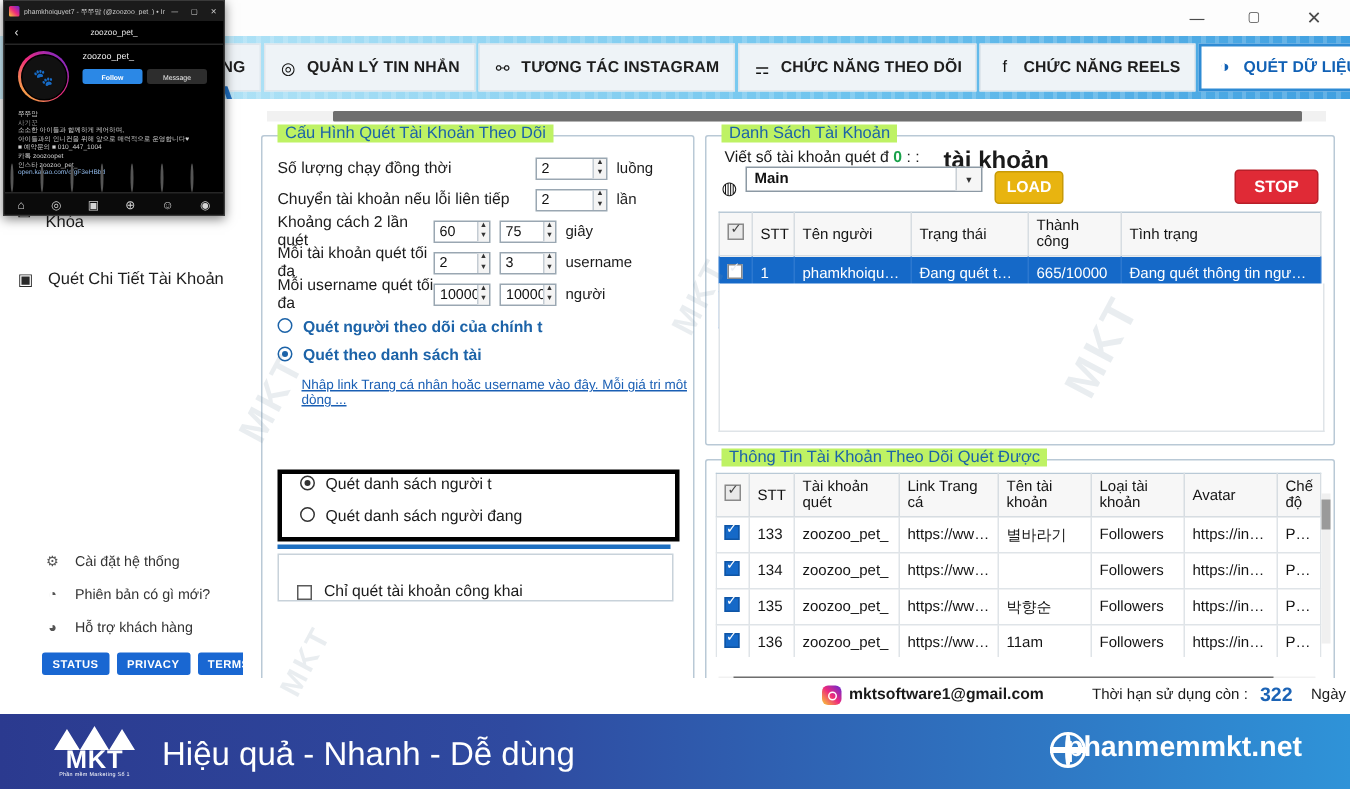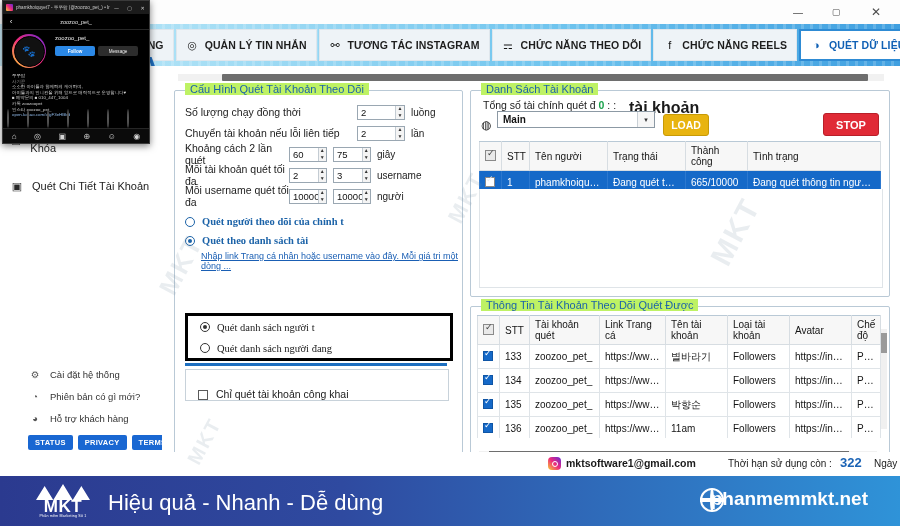--- a/index.html
+++ b/index.html
@@ -65,21 +65,21 @@
   .row{display:flex;align-items:center;height:18px;margin:0 0 3px 0;padding-left:10px;}
   .row .rlabel{font-size:10.5px;color:#1b1b1b;}
   .spin{display:inline-flex;align-items:stretch;border:1px solid #9aa7b2;background:#fff;height:15px;box-sizing:border-box;}
   .spin input{border:0;outline:0;width:100%;font-size:9.5px;font-family:"Liberation Sans",sans-serif;
     padding:0 0 0 3px;color:#111;background:transparent;height:13px;}
   .spin .arrows{width:11px;border-left:1px solid #c4ccd3;display:flex;flex-direction:column;
     background:#f4f4f4;}
   .spin .arrows span{flex:1;display:flex;align-items:center;justify-content:center;font-size:5px;color:#333;line-height:1;}
   .unit{font-size:10px;color:#1b1b1b;margin-left:6px;}
 
-  .radio-row{display:flex;align-items:center;gap:7px;padding-left:10px;height:19px;font-family:Liberation Serif, serif;}
+  .radio-row{display:flex;align-items:flex-start;gap:7px;padding-left:10px;height:19px;}
   .radio{width:10px;height:10px;border:1.5px solid #1c63a8;border-radius:50%;box-sizing:border-box;
     position:relative;flex:0 0 auto;background:#fff;}
   .radio.on::after{content:"";position:absolute;left:2px;top:2px;width:4px;height:4px;border-radius:50%;background:#1c63a8;}
   .radio.dark{border-color:#333;}
   .radio.dark.on::after{background:#333;}
   .radio-row .rl{font-size:10.5px;color:#1c63a8;font-weight:bold;}
   .radio-row .rl.plain{color:#1a1a1a;font-weight:normal;}
 
   #cfg-hint{padding-left:26px;font-size:9px;color:#1a5fb4;text-decoration:underline;margin-top:1px;}
   #sub-box{position:absolute;left:10px;top:222px;width:262px;height:42px;border:3px solid #000000;background:#fff;}
@@ -411,21 +411,21 @@
           <span class="cbox"></span>
           <span class="cl">Chỉ quét tài khoản công khai</span>
         </div>
       </div>
     </div>
 
     <div class="group" id="grp-list">
       <div class="legend">Danh Sách Tài Khoản</div>
 
       <div id="list-tot">
-        <span>Tổng số tài chính quét đ</span>
+        <span>Viết số tài khoản quét đ</span>
         <span class="num">0</span>
         <span>: :</span>
       </div>
       <div id="list-tot2">tài khoản</div>
 
       <div id="clock-ico">◍</div>
 
       <div id="main-select">
         <span class="sv">Main</span>
         <span class="car">▾</span>

